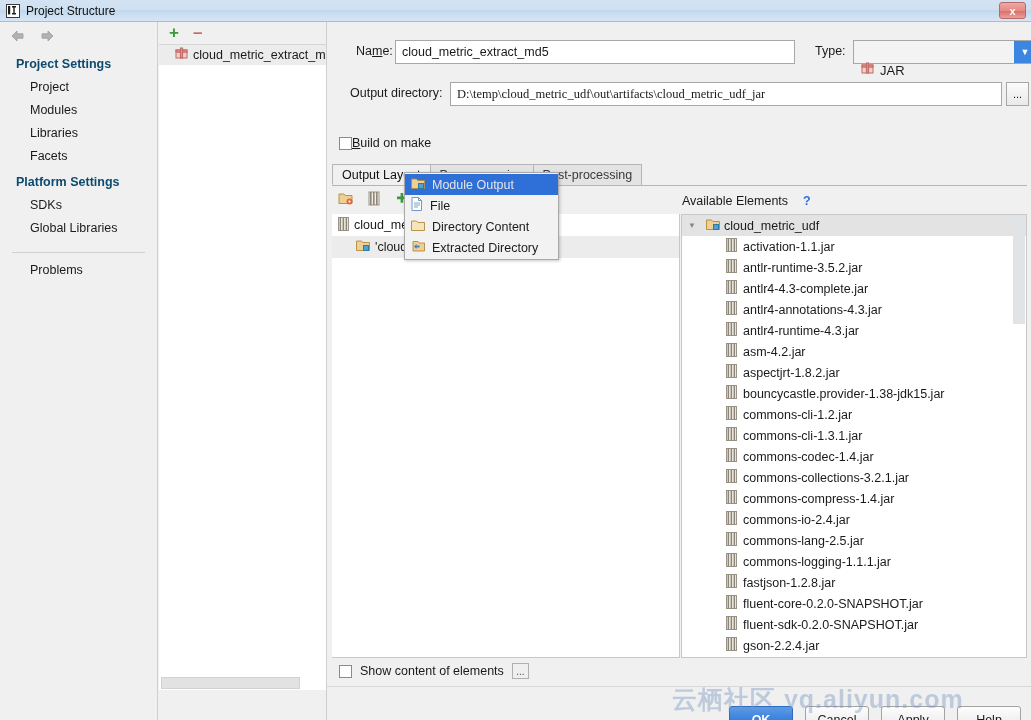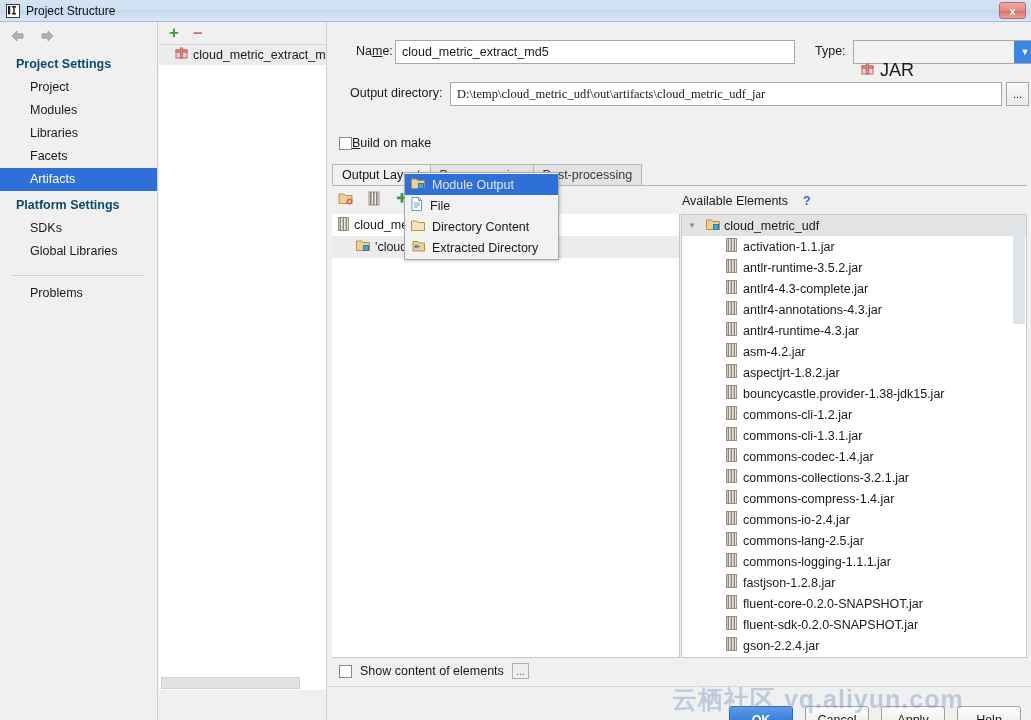--- a/index.html
+++ b/index.html
@@ -108,21 +108,21 @@
     cursor: text;
   }
   .name-label { position:absolute; left:0; top:4px;margin-left:19px; }
   .name-input { position:absolute; left: 58px; top: 0; width: 400px; }
   .type-label { position:absolute; left: 478px; top:4px; }
   .type-combo {
     position:absolute; left: 516px; top: 0; width: 184px; height: 24px;
     border:1px solid #a7a7a7; background:#f3f3f3; display:flex; align-items:center;
     cursor: pointer;
   }
-  .type-combo .val { display:flex; align-items:flex-start; gap:6px; padding-left:7px; flex:1; font-size:18px;margin-top:36px;}
+  .type-combo .val { display:flex; align-items:flex-end; gap:6px; padding-left:7px; flex:1; font-size:13px;margin-top:36px;}
   .type-combo .arrow {
     width: 22px; height: 22px; background:#3b86e0; color:#fff;
     display:flex; align-items:center; justify-content:center; font-size:9px;
   }
 
   .row-out { position:absolute; left:10px; top: 60px; width:690px; height:24px; }
   .out-label { position:absolute; left:13px; top:4px; }
   .out-input { position:absolute; left: 113px; top:0; width: 552px; font-family: Liberation Serif, serif; }
   .out-browse {
     position:absolute; left: 669px; top:0; width: 23px; height:24px;
@@ -246,21 +246,20 @@
           <path d="M9 3 L14 8 L9 13 L9 10.2 L3 10.2 L3 5.8 L9 5.8 Z" fill="#a8a8a8" stroke="#8d8d8d" stroke-width="0.8"></path>
         </svg>
       </span>
     </div>
 
     <div class="sec-head">Project Settings</div>
     <div class="nav-item">Project</div>
     <div class="nav-item">Modules</div>
     <div class="nav-item">Libraries</div>
     <div class="nav-item">Facets</div>
-    <div class="nav-item selected">Artifacts</div>
 
     <div class="sec-head">Platform Settings</div>
     <div class="nav-item">SDKs</div>
     <div class="nav-item">Global Libraries</div>
 
     <div class="sep"></div>
     <div class="nav-item" style="padding-top:10px;">Problems</div>
   </div>
 
   <div class="artifacts-panel">

